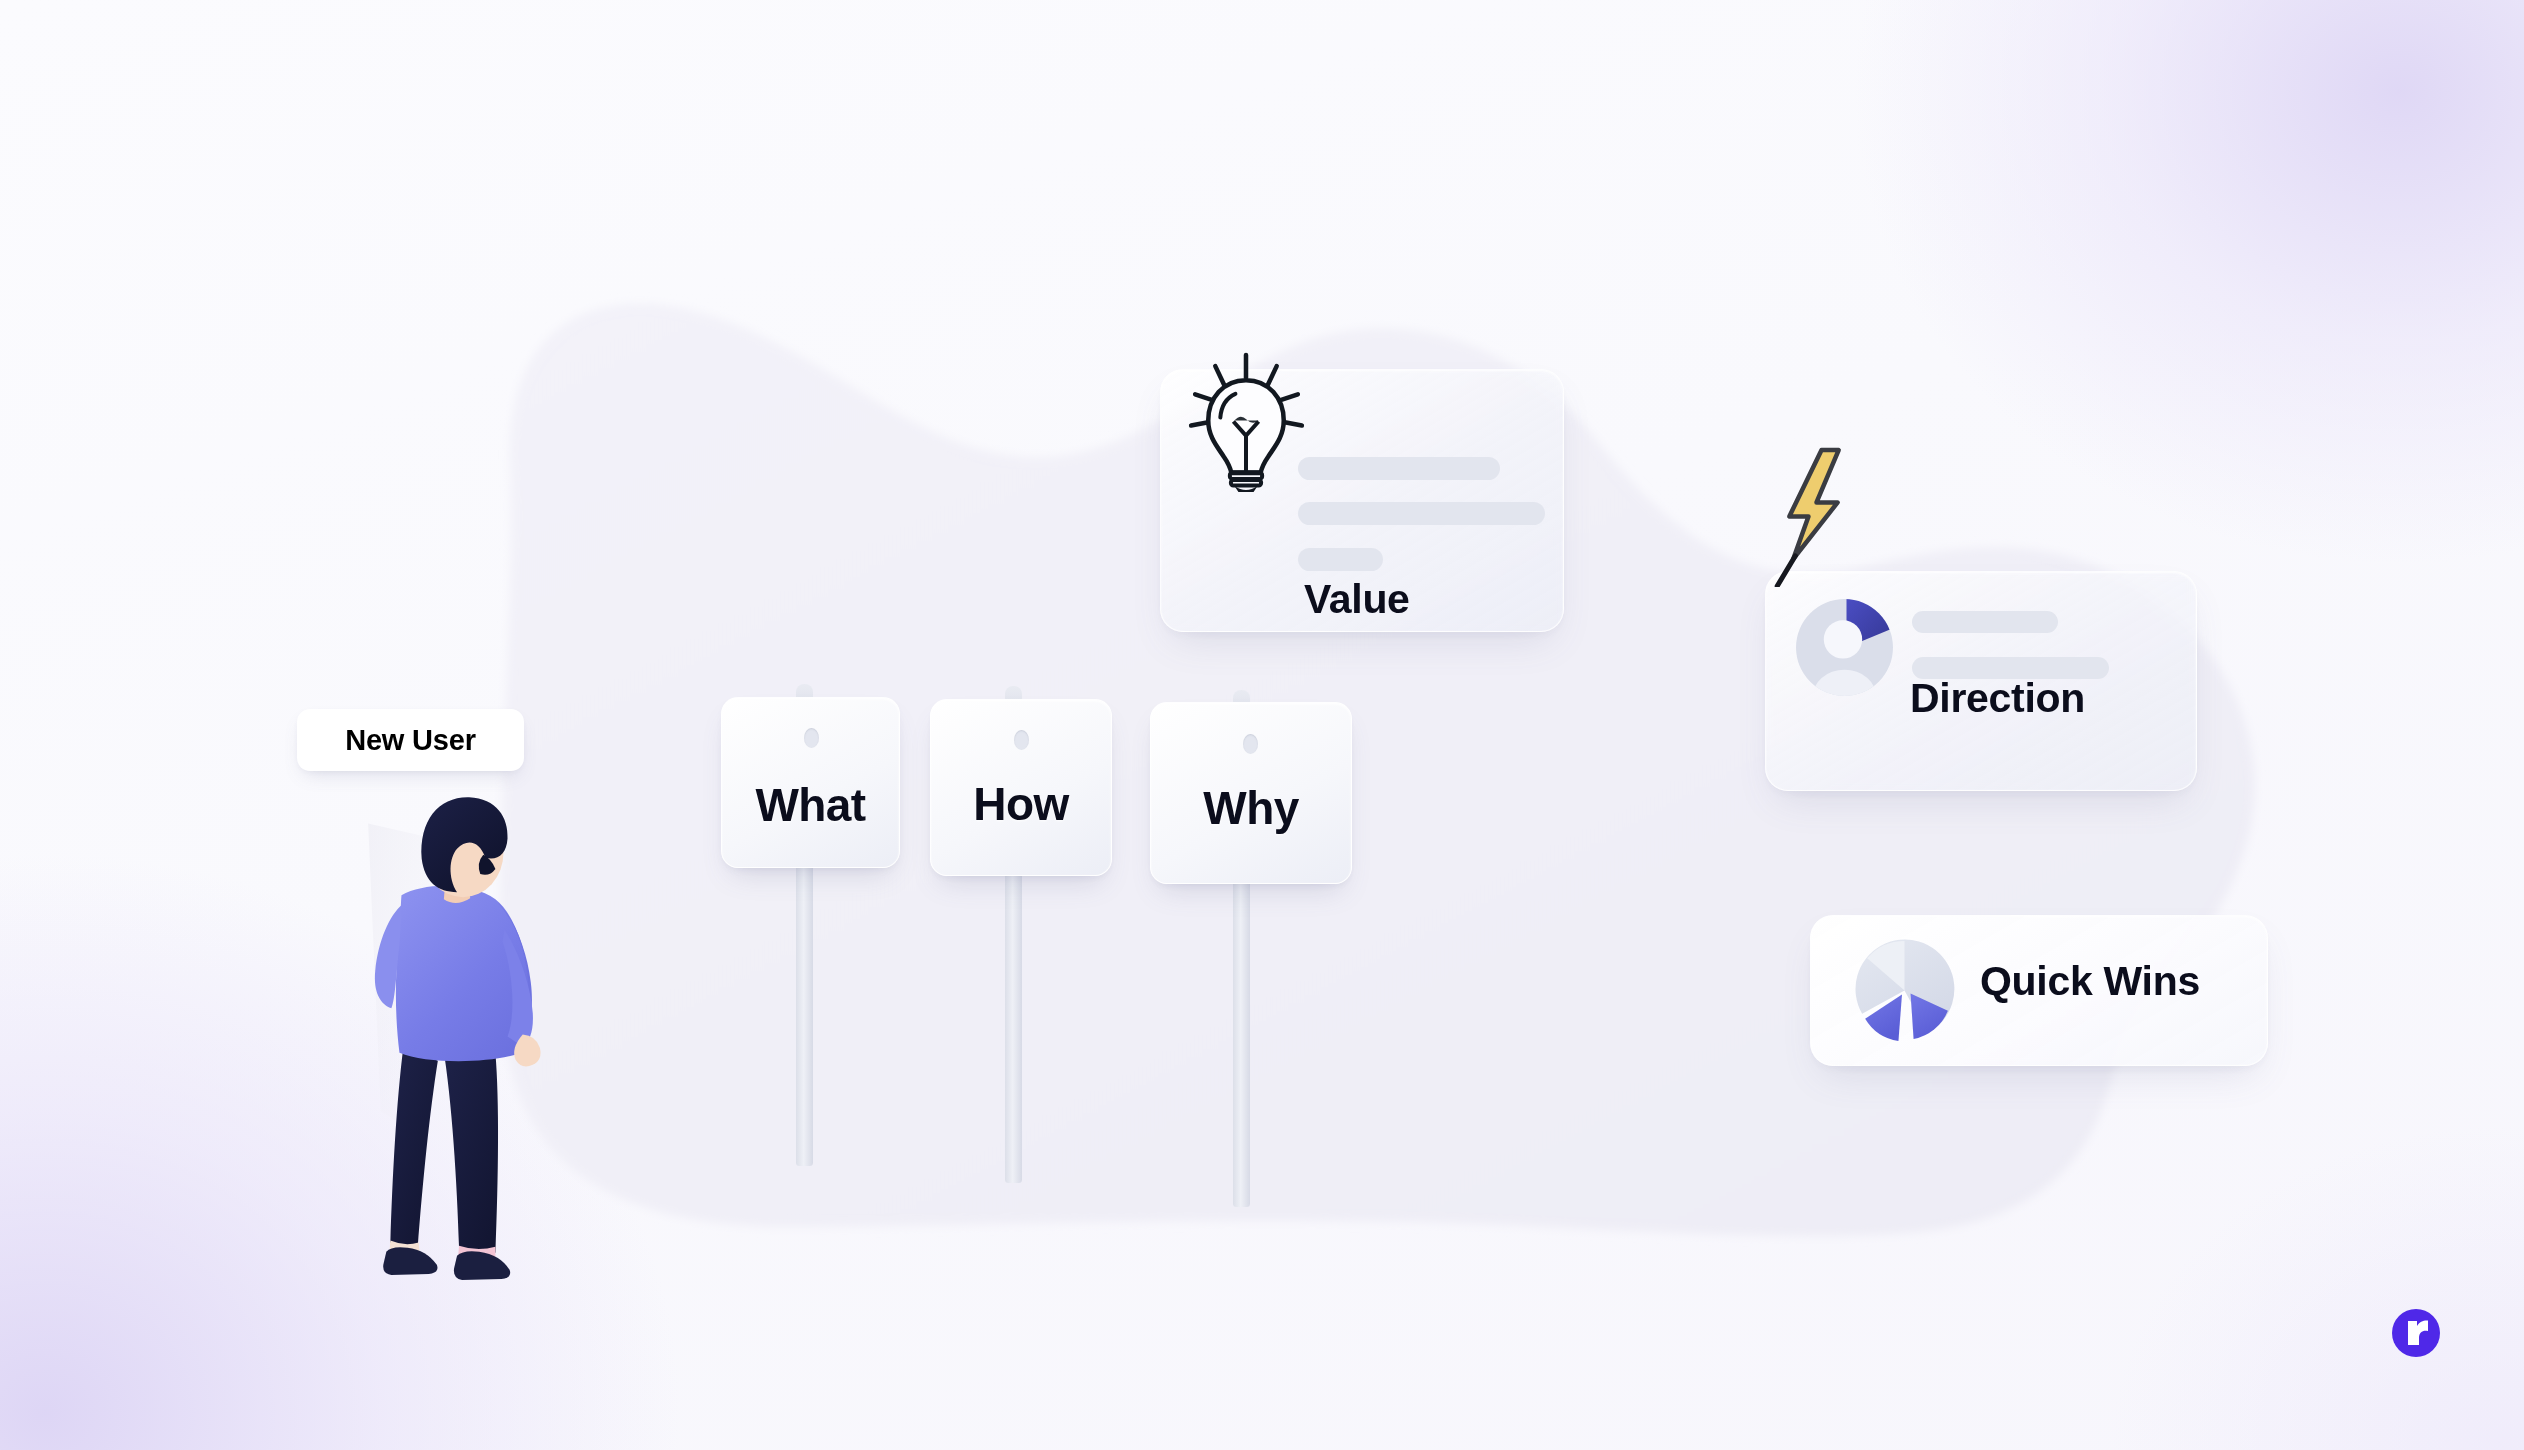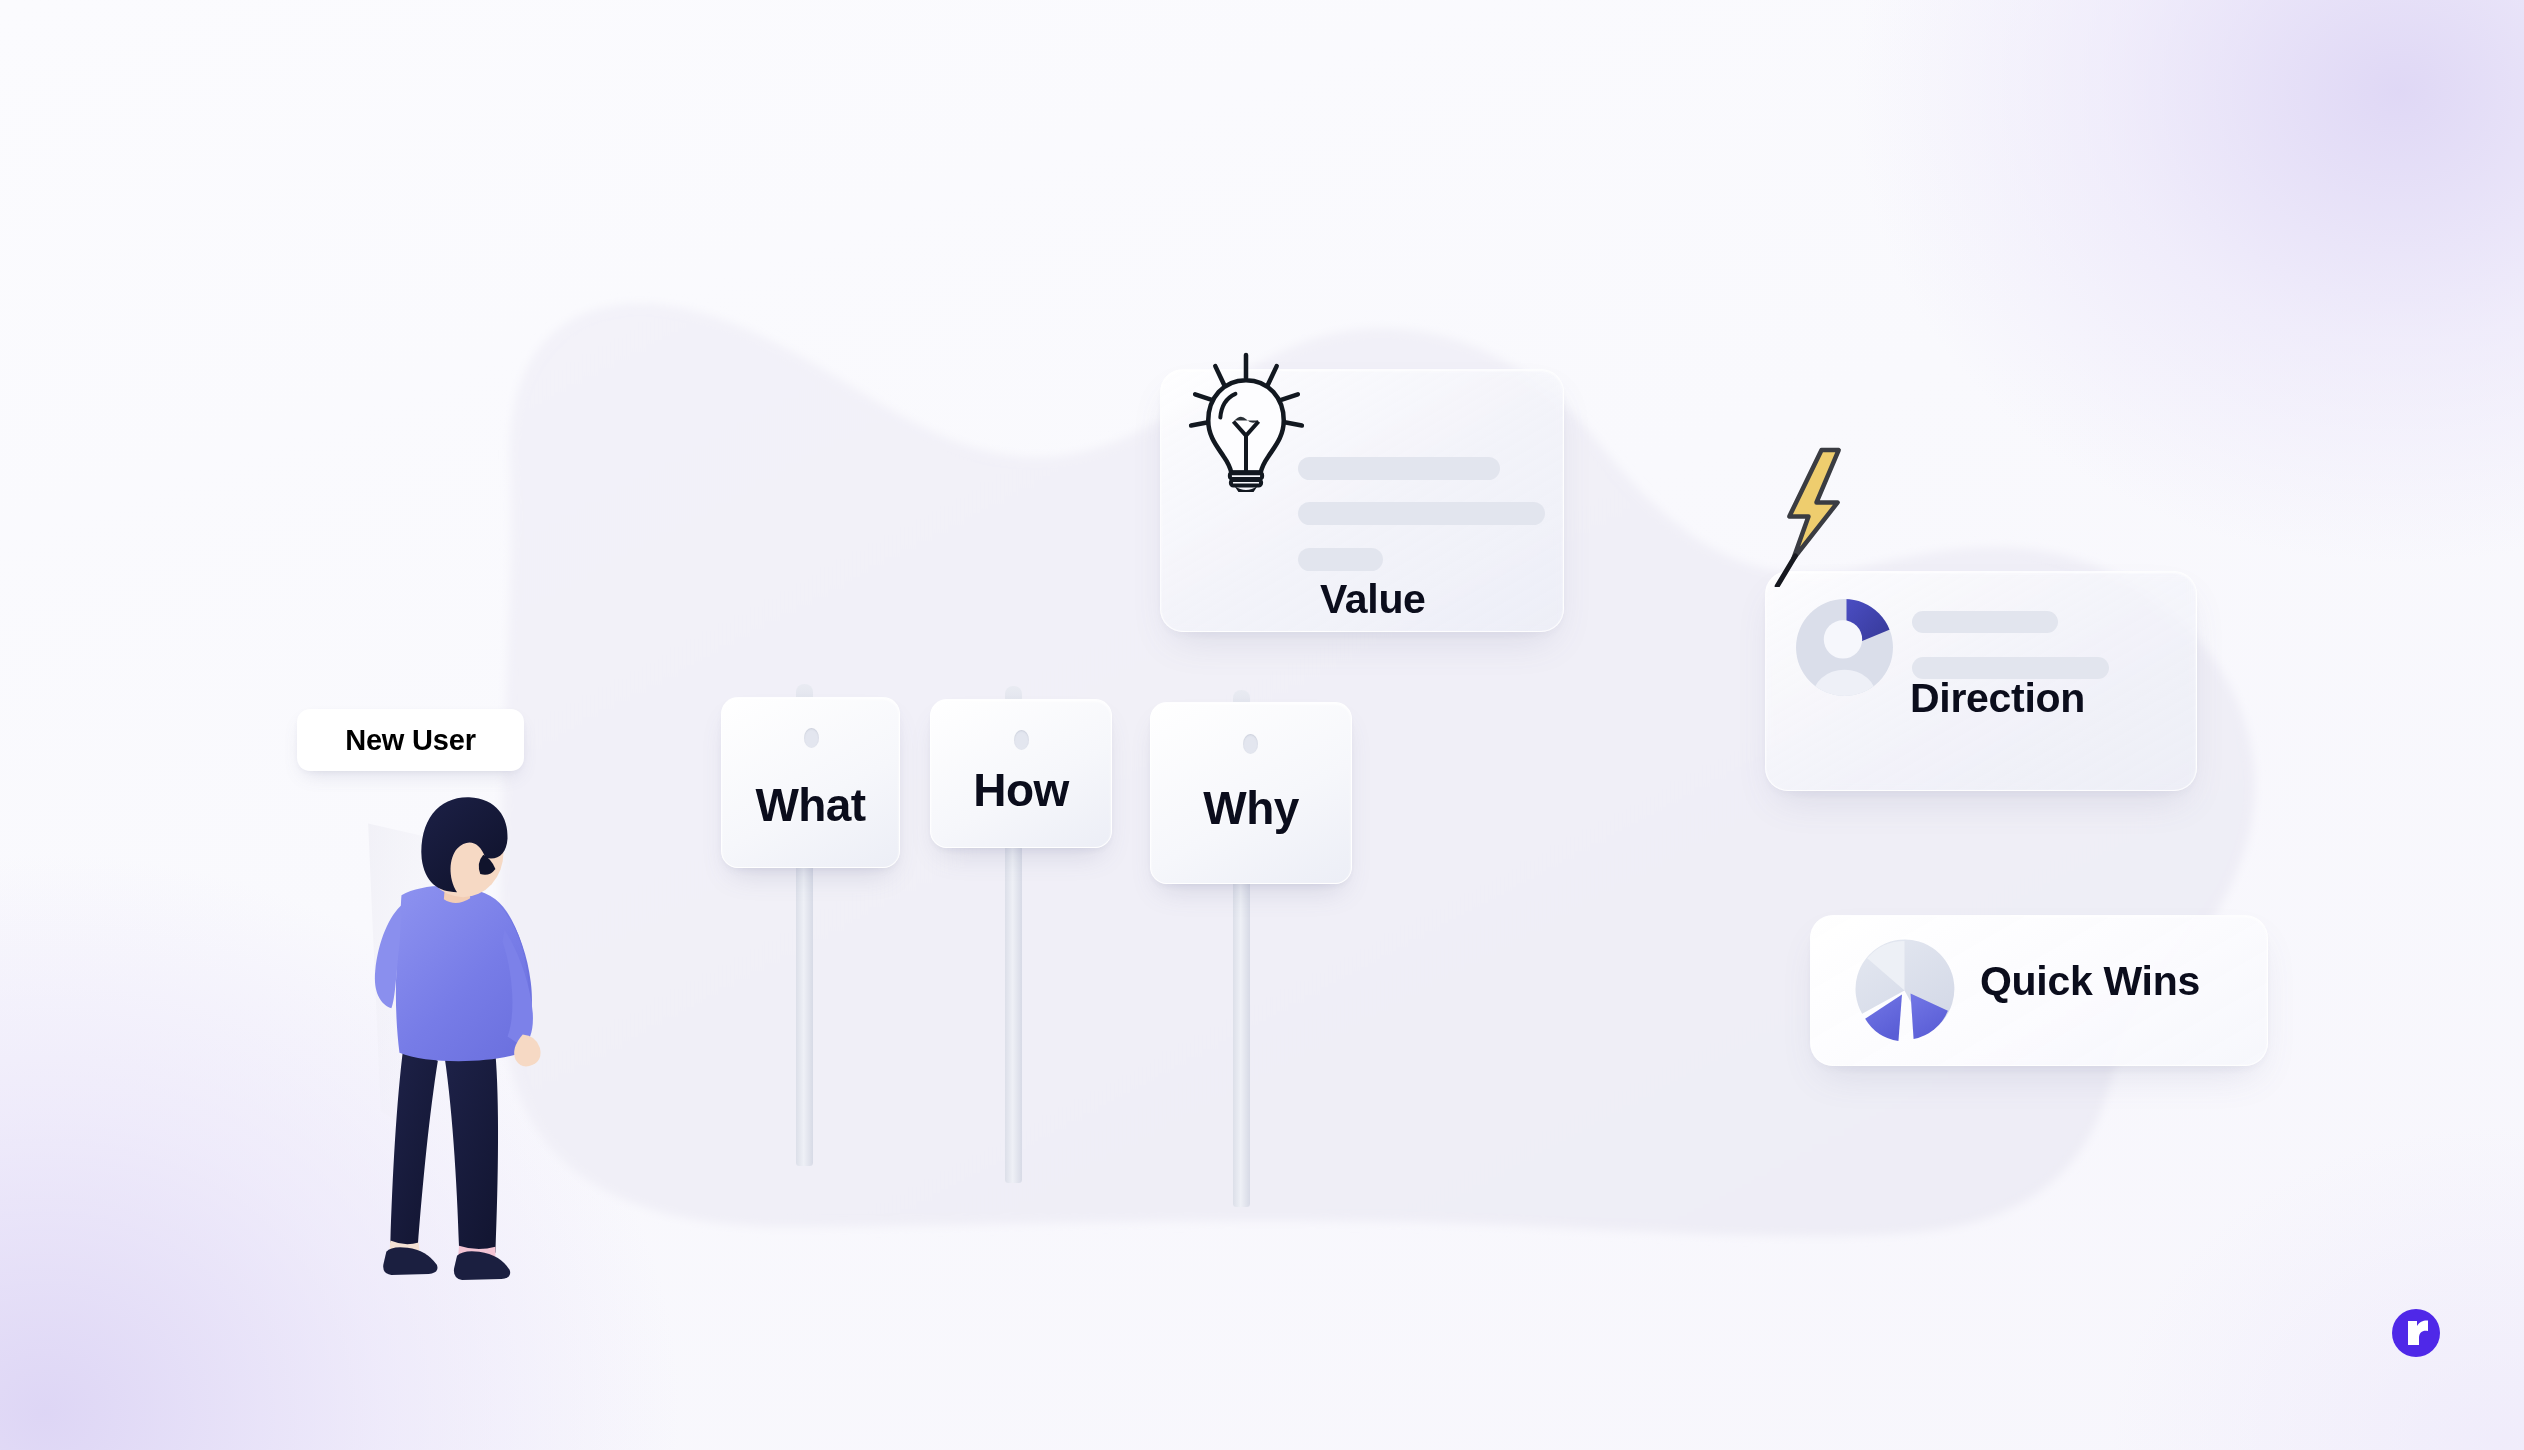--- a/index.html
+++ b/index.html
@@ -50,21 +50,21 @@
     letter-spacing:-0.3px;
     white-space:nowrap;
   }
 
   
   #value-card { left:1160px; top:369px; width:404px; height:263px; }
   #value-bulb { position:absolute; left:18px; top:-24px; width:136px; height:146px; }
   #value-card .b1 { left:137px; top:87px; width:202px; height:23px; }
   #value-card .b2 { left:137px; top:132px; width:247px; height:23px; }
   #value-card .b3 { left:137px; top:178px; width:85px; height:23px; }
-  #value-cap { left:143px; top:206px; font-size:41px;margin-left:16px; }
+  #value-cap { left:143px; top:206px; font-size:41px; }
 
   
   #direction-card { left:1765px; top:571px; width:432px; height:220px; }
   #dir-bolt { position:absolute; left:-4.5px; top:-131px; width:106px; height:146px; }
   #dir-avatar { position:absolute; left:28px; top:25px; width:101px; height:101px; }
   #direction-card .b1 { left:146px; top:39px; width:146px; height:22px; }
   #direction-card .b2 { left:146px; top:85px; width:197px; height:22px; }
   #direction-cap { left:144px; top:103px; font-size:41px; }
 
   
@@ -251,21 +251,21 @@
     <div class="sign-nub" style="left:75px; top:-13px;"></div>
     <div class="sign-board" style="width:179px; height:171px;">
       <div class="sign-screw" style="left:82px; top:30px;"></div>
       <span class="sign-text" style="font-size:46px; margin-top:44px;">What</span>
     </div>
   </div>
 
   <div class="signpost" style="left:930px; top:699px; width:182px; height:485px;">
     <div class="sign-pole" style="left:75px; top:45px; width:17px; height:439px;"></div>
     <div class="sign-nub" style="left:75px; top:-13px;"></div>
-    <div class="sign-board" style="width:182px; height:149px;">
+    <div class="sign-board" style="width:182px; height:177px;">
       <div class="sign-screw" style="left:83px; top:30px;"></div>
       <span class="sign-text" style="font-size:46px; margin-top:32px;">How</span>
     </div>
   </div>
 
   <div class="signpost" style="left:1150px; top:702px; width:202px; height:505px;">
     <div class="sign-pole" style="left:83px; top:48px; width:17px; height:457px;"></div>
     <div class="sign-nub" style="left:83px; top:-12px;"></div>
     <div class="sign-board" style="width:202px; height:182px;">
       <div class="sign-screw" style="left:92px; top:31px;"></div>

